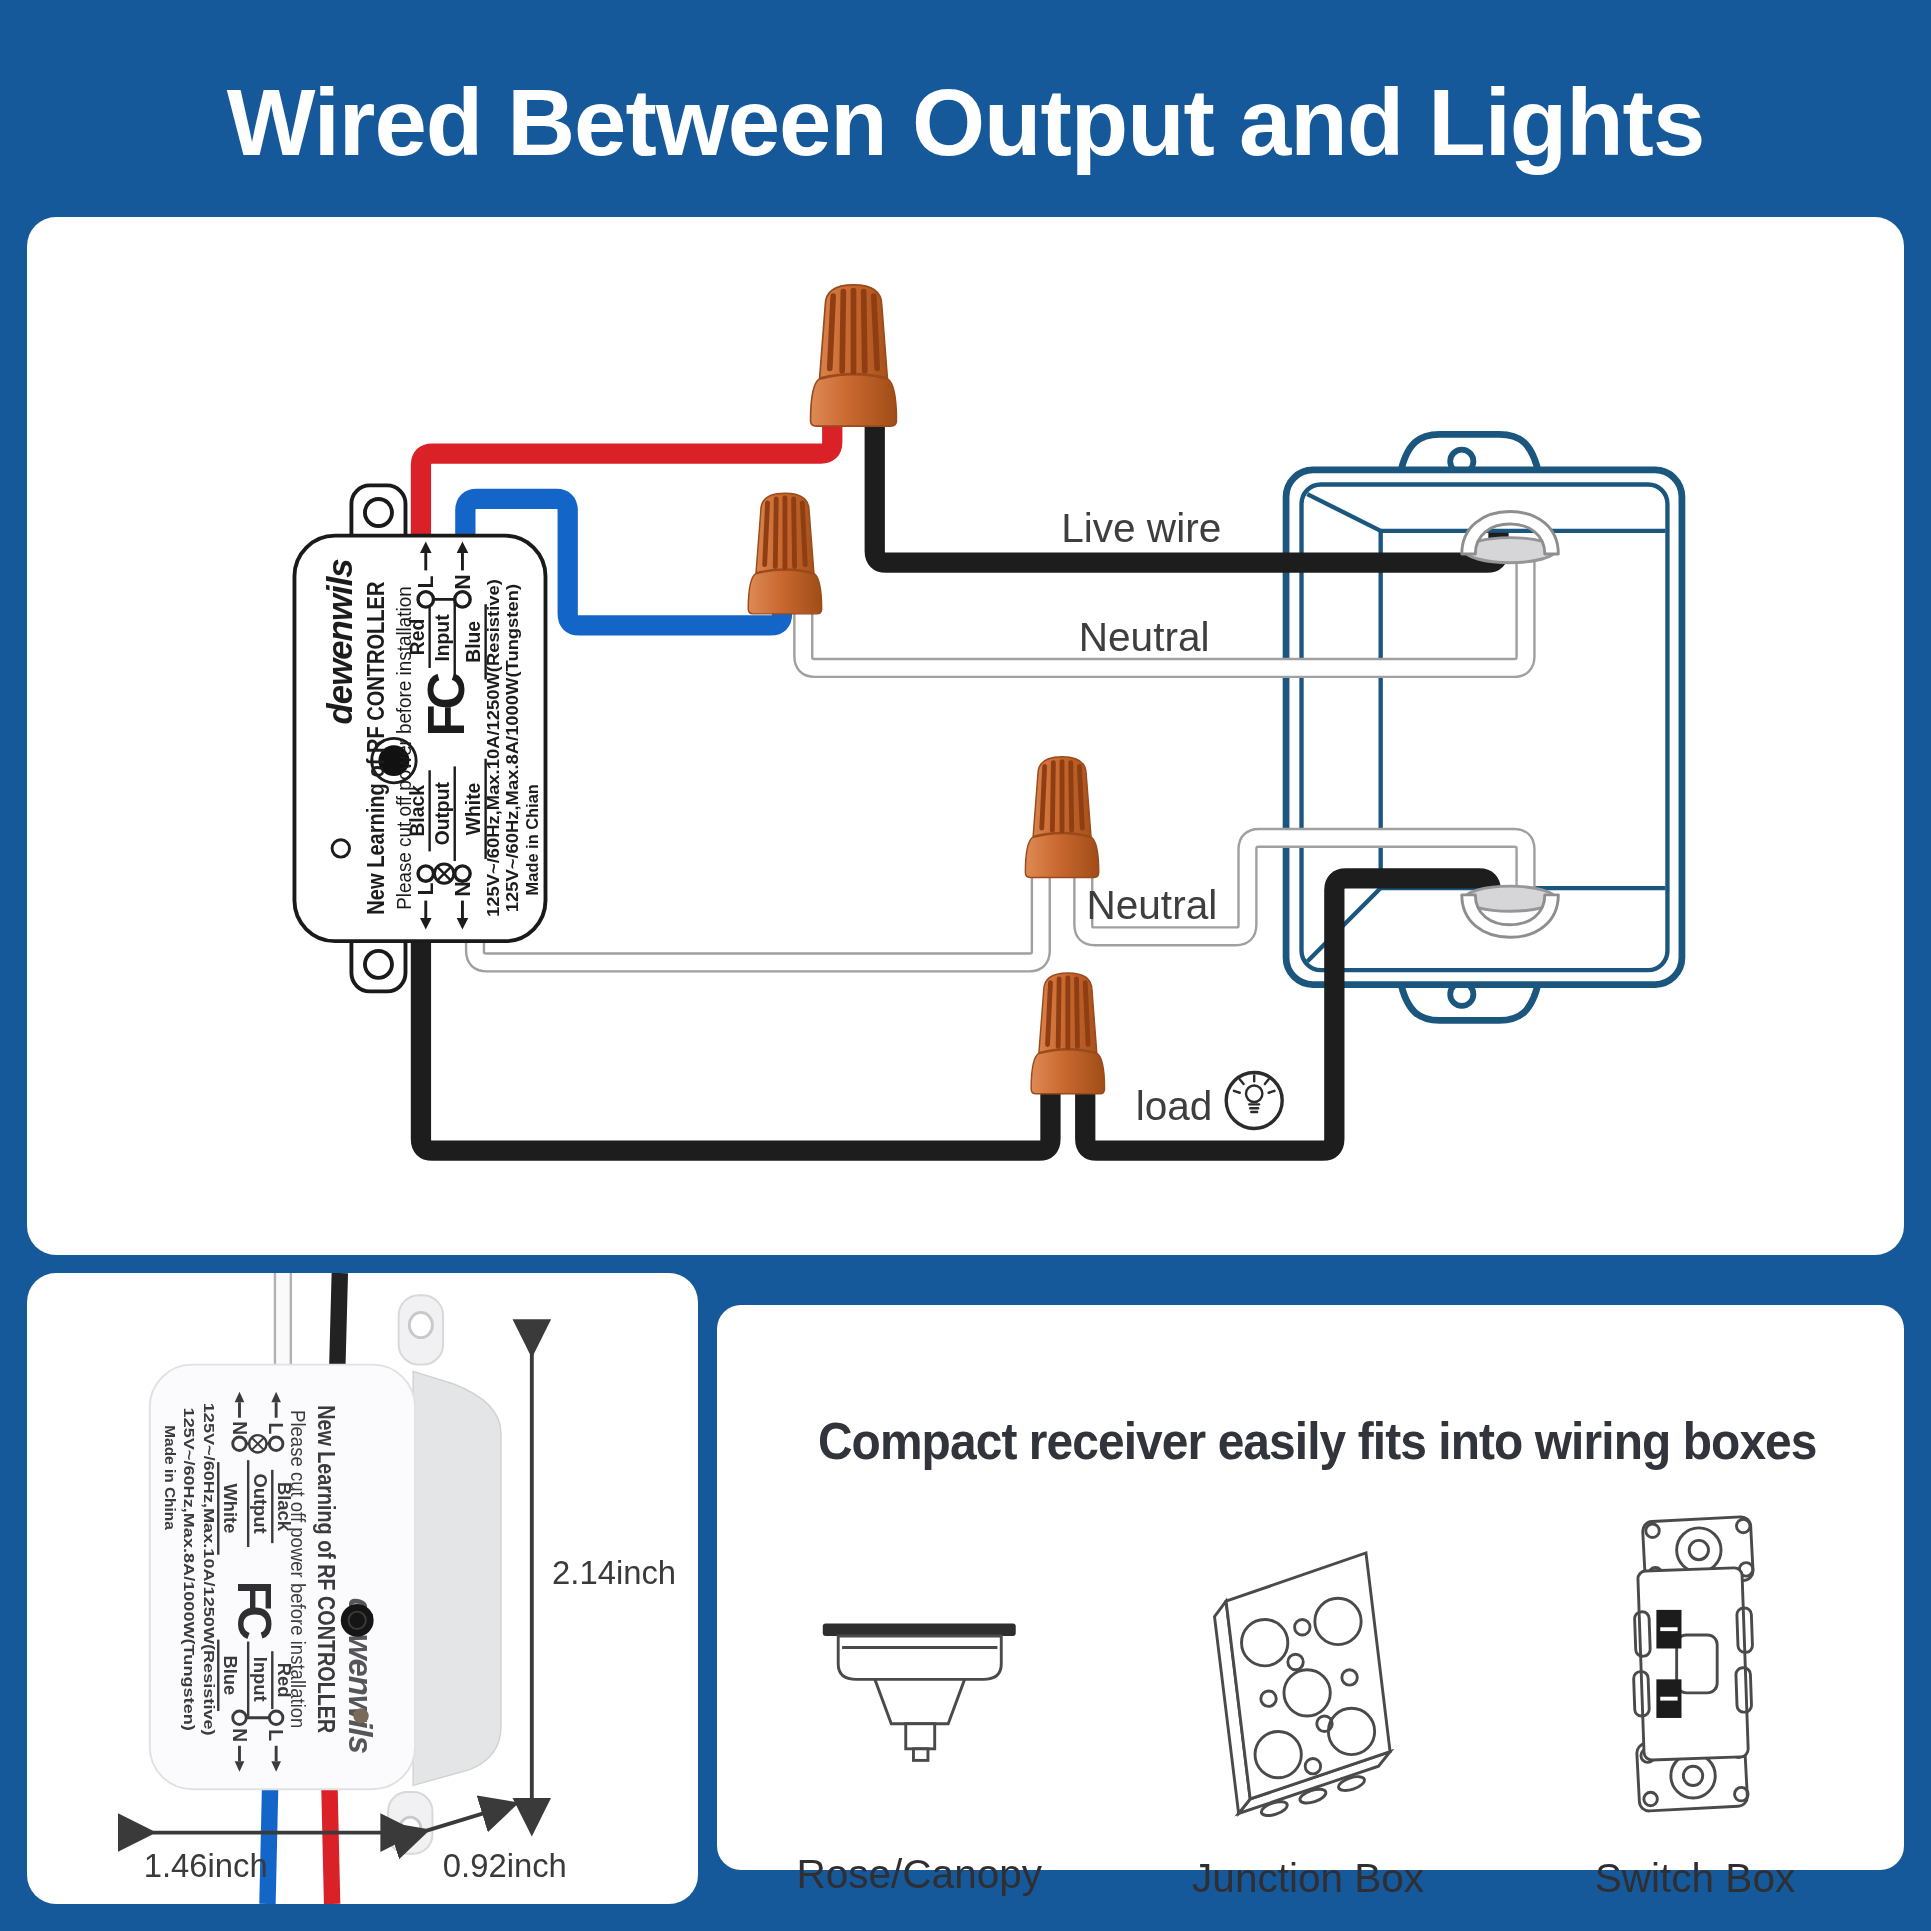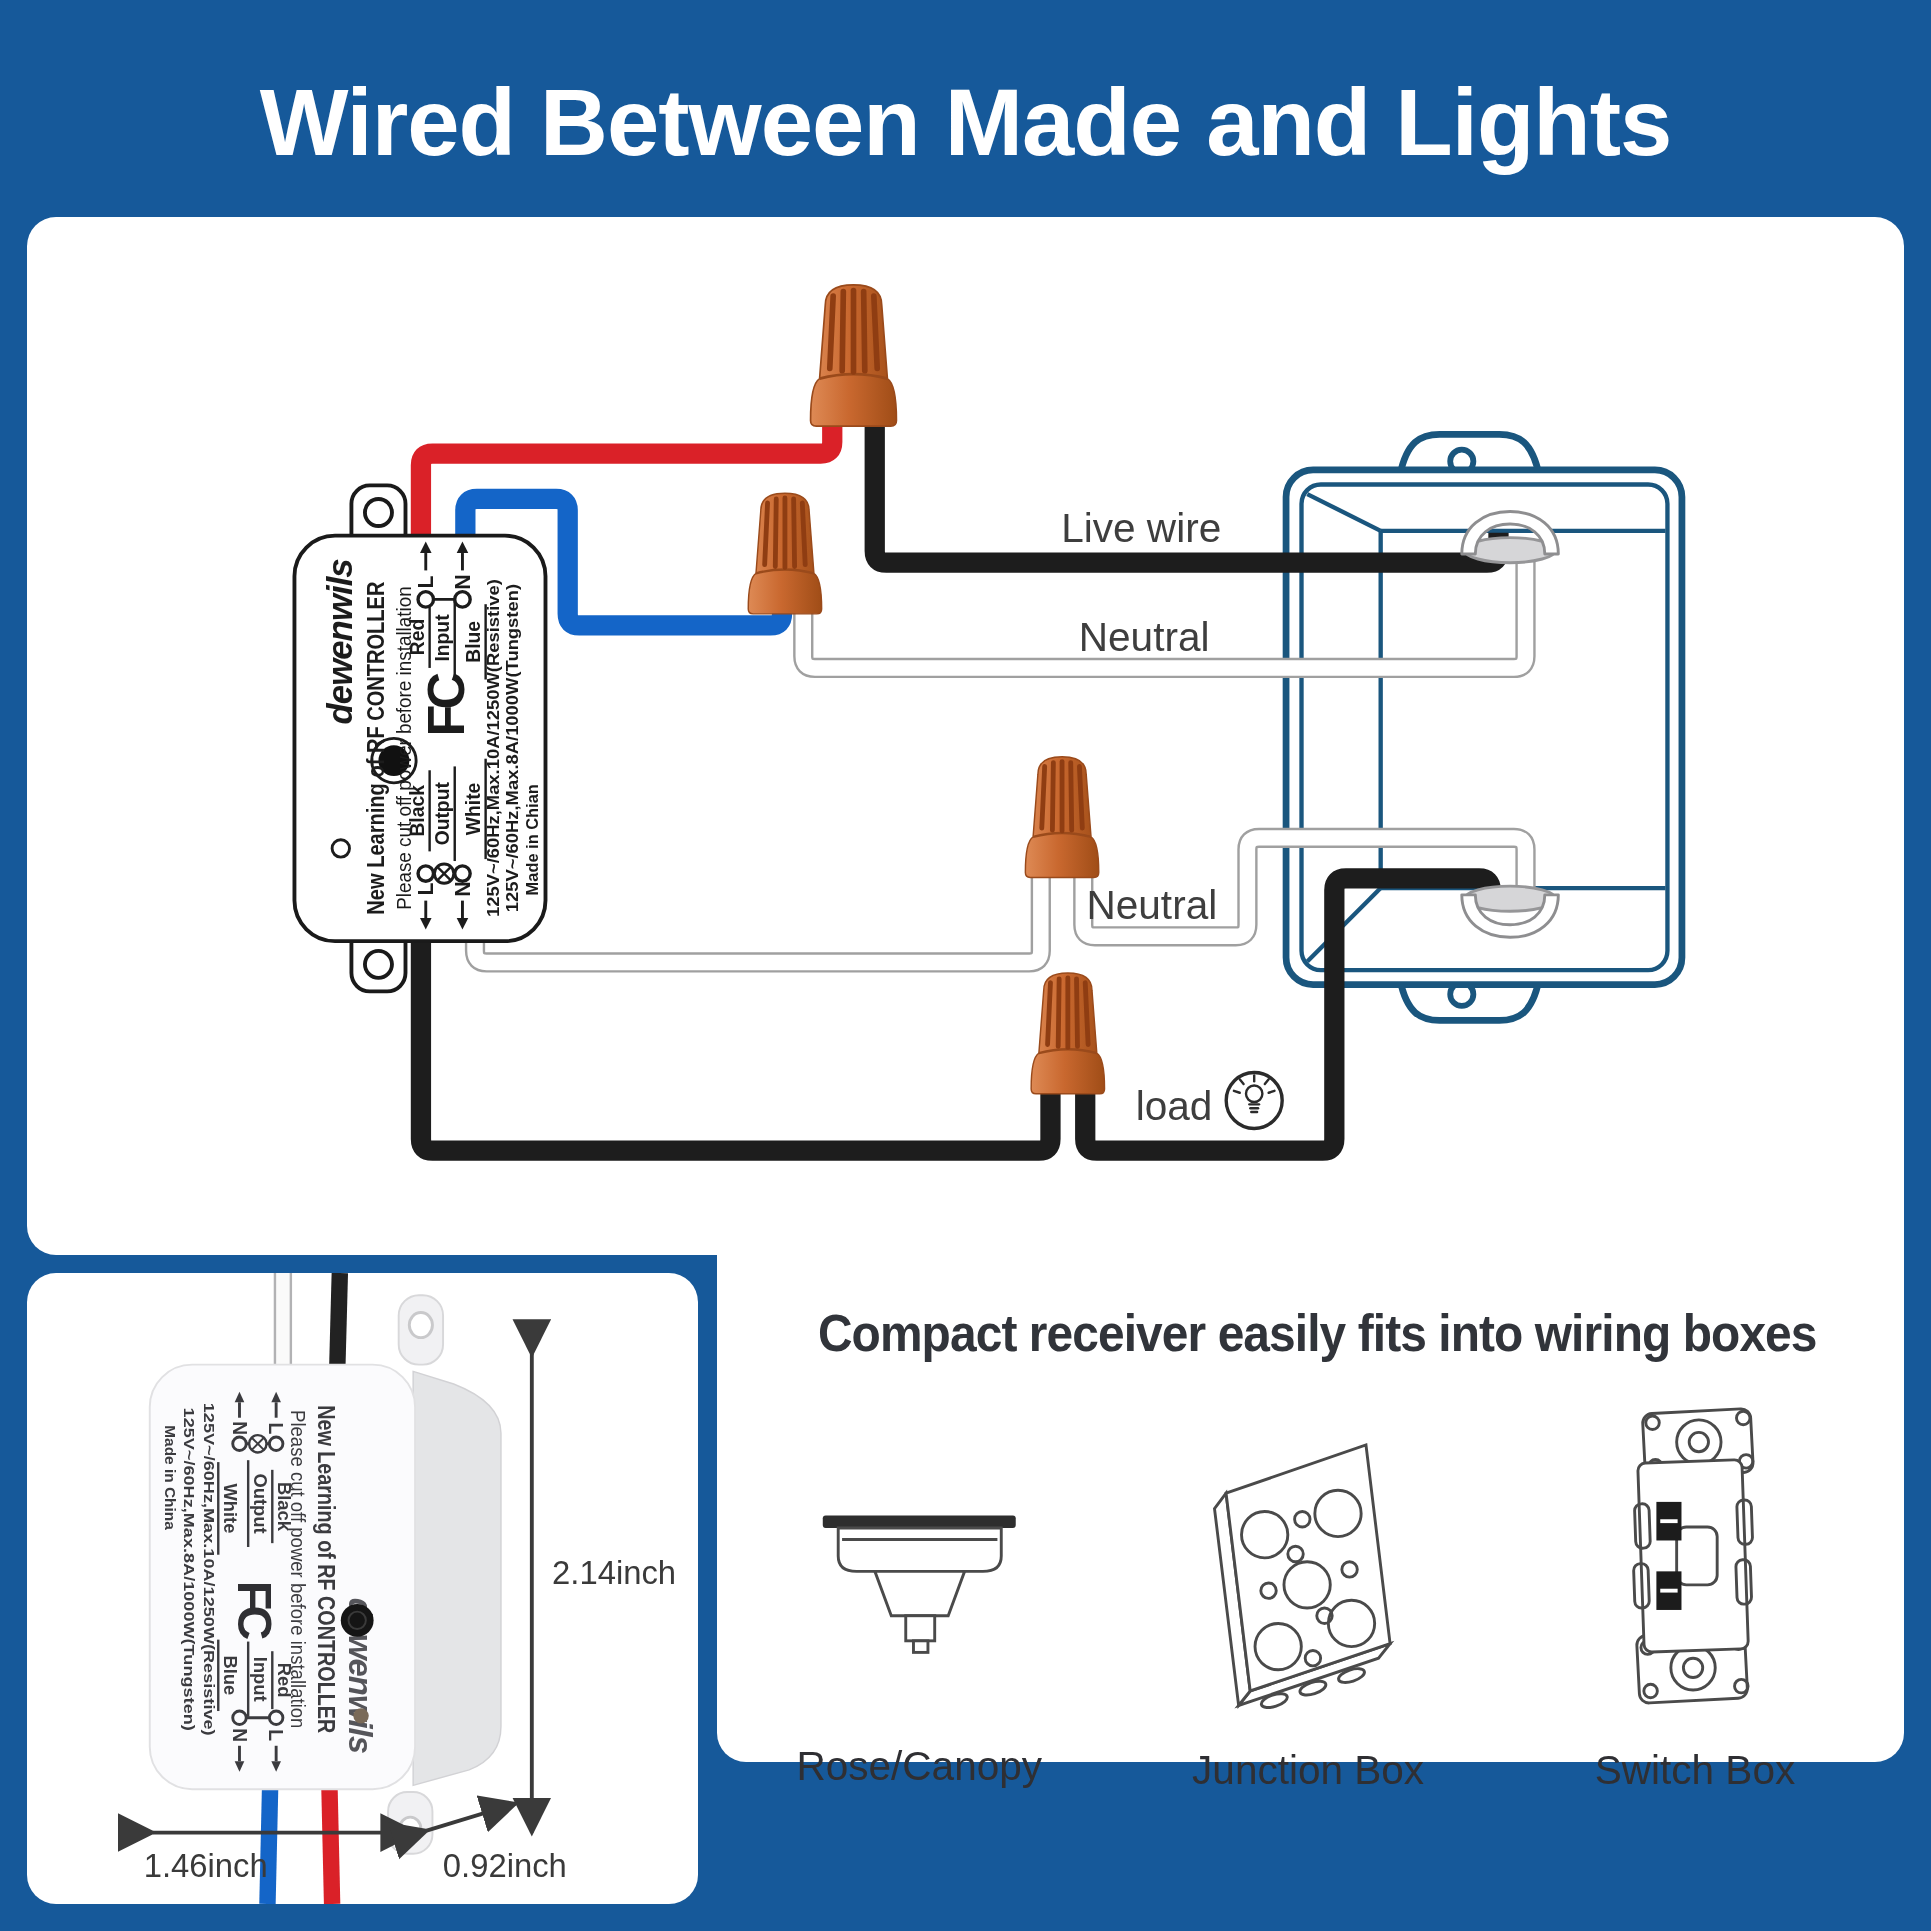--- a/index.html
+++ b/index.html
@@ -10,28 +10,28 @@
     overflow:hidden;
   }
   .page-title{
     position:absolute;left:0;right:0;top:50px;height:145px;
     text-align:center;color:#ffffff;font-weight:bold;font-size:94px;
     letter-spacing:-1px;line-height:145px;
   }
   .panel{position:absolute;background:#ffffff;border-radius:29px;}
   #panel-diagram{left:27px;top:217px;width:1877px;height:1038px;}
   #panel-product{left:27px;top:1273px;width:671px;height:631px;}
-  #panel-boxes{left:717px;top:1197px;width:1187px;height:565px;}
+  #panel-boxes{left:717px;top:1305px;width:1187px;height:565px;border-radius:24px;}
   svg{display:block;}
   text{font-family:"Liberation Sans", sans-serif;}
 </style>
 </head>
 <body>
 
-<div class="page-title">Wired Between Made and Lights</div>
+<div class="page-title">Wired Between Output and Lights</div>
 
 <div class="panel" id="panel-diagram">
 <svg width="1877" height="1038" viewBox="28 225 1944 1075">
   <defs>
     <linearGradient id="nutg" x1="0" y1="0" x2="1" y2="0">
       <stop offset="0" stop-color="#DE8A55"></stop>
       <stop offset="0.45" stop-color="#C9682F"></stop>
       <stop offset="1" stop-color="#A04D17"></stop>
     </linearGradient>
     <g id="wirenut">

